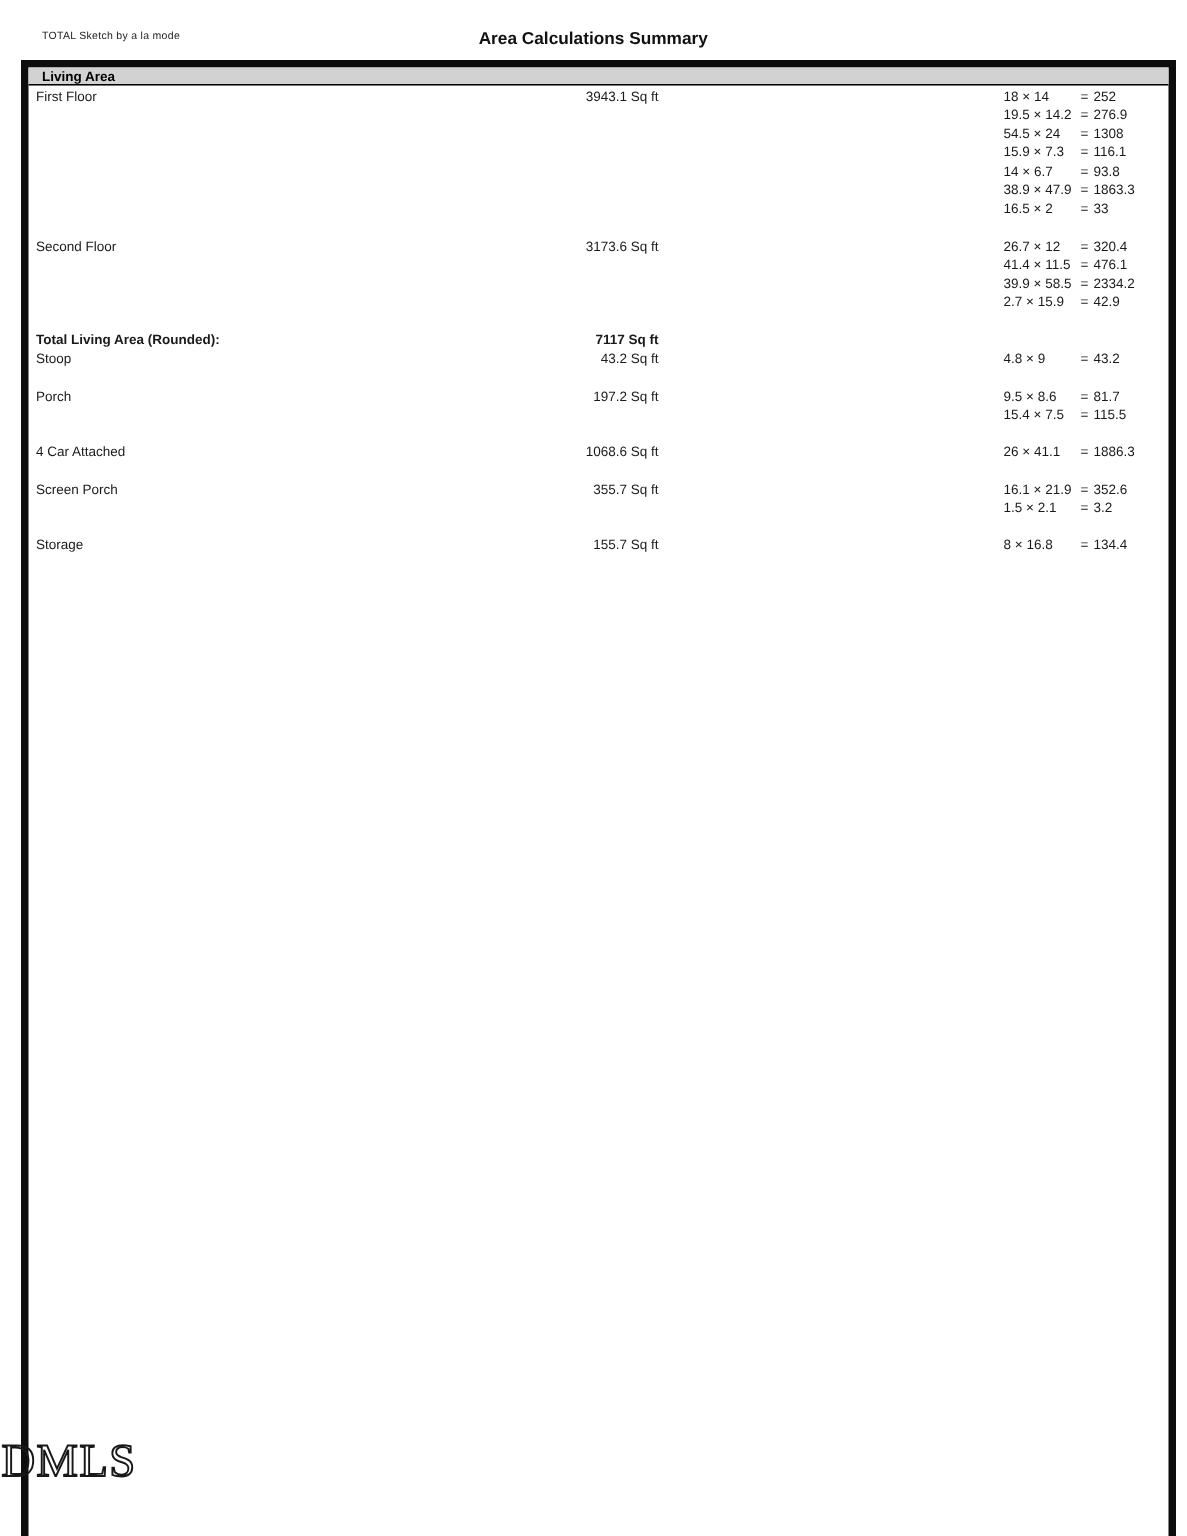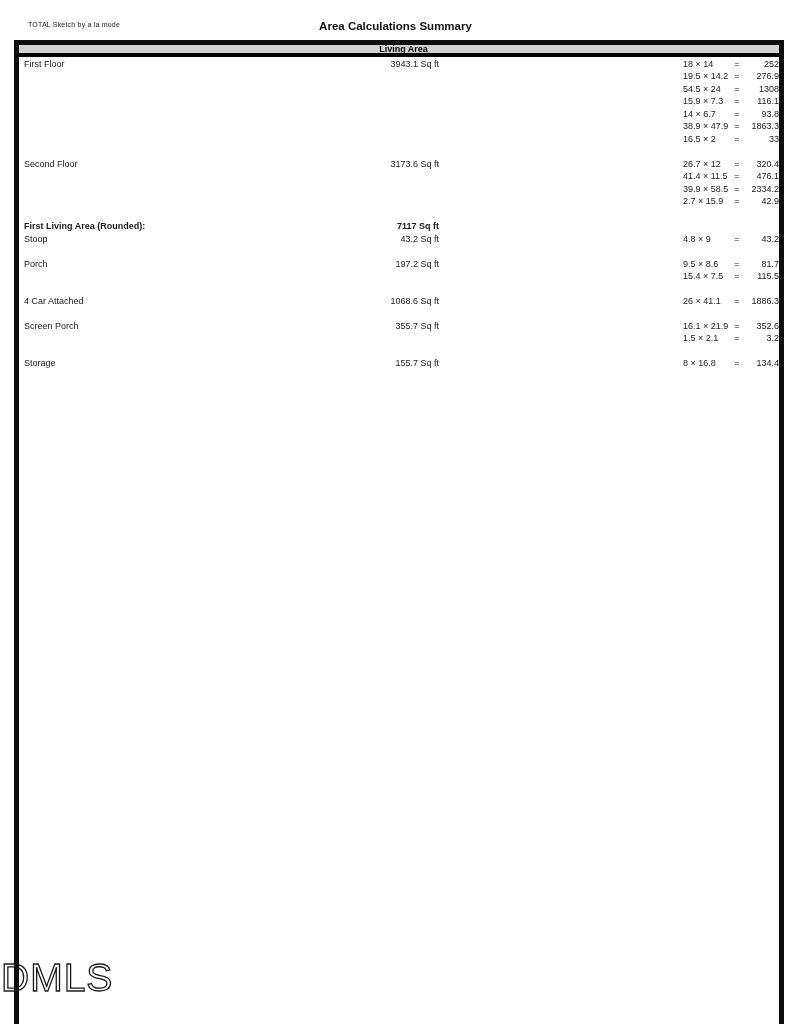--- a/index.html
+++ b/index.html
@@ -32,61 +32,60 @@
     left: 14px; top: 40px;
     width: 770px; height: 984px;
     border-left: 5px solid #0d0d0d;
     border-right: 5px solid #0d0d0d;
     border-top: 5px solid #0d0d0d;
     background: #ffffff;
   }
   .bar {
     height: 12px;
     background: #d2d2d2;
-    border-bottom: 4px solid #000000;
+    border-bottom: 1px solid #000000;
     display: flex;
     align-items: center;
     padding-left: 9px;
     font-size: 9px;
     font-weight: bold;
     color: #000;
-    justify-content: center;
   }
   .bar .calc-head {
     margin-left: auto;
     width: 410px;
     text-align: center;
   }
   .entry {
     display: flex;
     align-items: flex-start;
     padding-left: 5px;
     font-size: 9px;
     line-height: 12.6px;
     margin-bottom: 12px;
     gap: 39px;
   }
   .entry .name { width: 190px; }
   .entry .sqft { width: 186px; text-align: right; }
   .entry .calcs {
     margin-left: auto;
     width: 96px;
-    margin-right: 0;
+    margin-right: 14px;
   }
   .calc-line { display: flex; }
   .calc-line .expr { flex: 1; text-align: left; white-space: nowrap; }
   .calc-line .eq { width: 12px; text-align: center; }
-  .calc-line .res { width: 36px; text-align: right; white-space: nowrap; }
+  .calc-line .res { width: 36px; text-align: left; white-space: nowrap; }
   .entry.total { font-weight: bold; margin-bottom: 0; }
   .rows { padding-top: 0.5px; }
   .watermark {
     position: absolute;
     left: 1px; top: 956px;
-    font-family: Liberation Sans, sans-serif;
-    font-size: 39px;
+    font-family: Liberation Serif, serif;
+    font-size: 31px;
     letter-spacing: 1px;
     color: transparent;
     -webkit-text-stroke: 1.3px #181818;
     z-index: 3;
   }
 </style>
 </head>
 <body>
 
 <div class="brand">TOTAL Sketch by a la mode</div>
@@ -163,21 +162,21 @@
           </span>
         <span class="calc-line">
             <span class="expr">2.7 × 15.9</span>
             <span class="eq">=</span>
             <span class="res">42.9</span>
           </span>
       </span>
     </div>
 
     <div class="entry total">
-      <span class="name">First Living Area (Rounded):</span>
+      <span class="name">Total Living Area (Rounded):</span>
       <span class="sqft">7117 Sq ft</span>
     </div>
   </div>
 
 
   <div class="rows">
 
     <div class="entry">
       <span class="name">Stoop</span>
       <span class="sqft">43.2 Sq ft</span>

